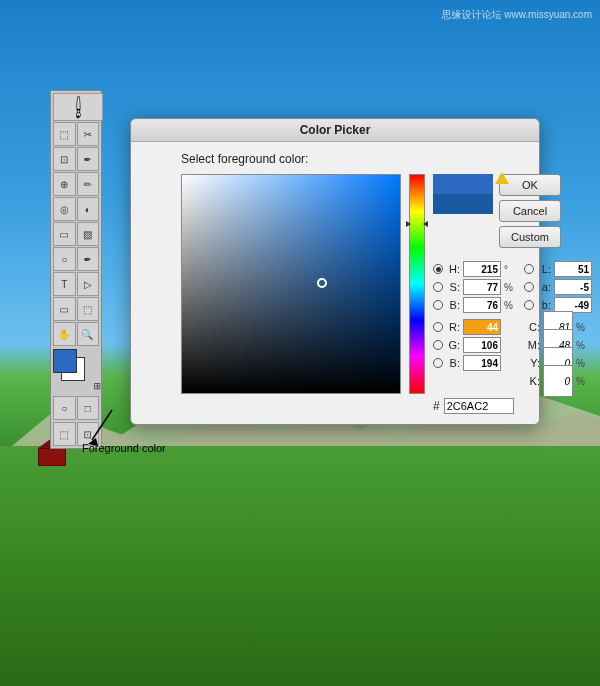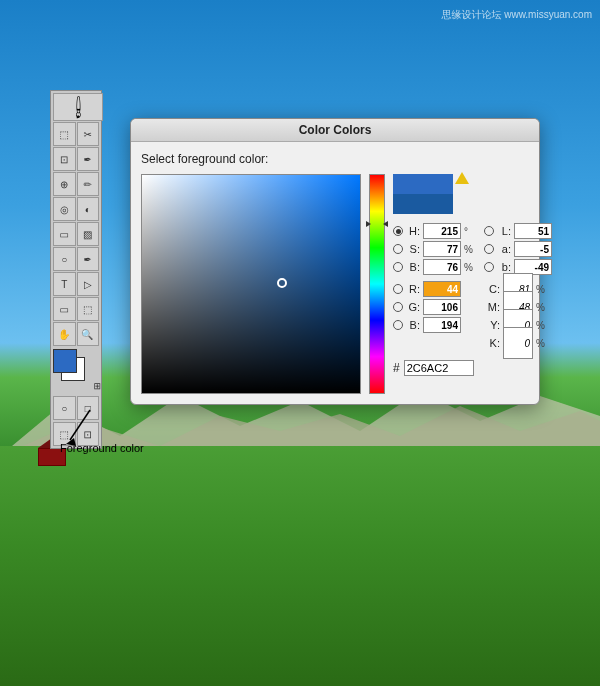--- a/index.html
+++ b/index.html
@@ -135,20 +135,21 @@
       border-radius: 6px 6px 0 0;
       padding: 4px 8px;
       text-align: center;
       font-size: 12px;
       font-weight: bold;
       color: #222;
     }
 
     .dialog-body {
       padding: 10px;
+      margin-left: 40px;
     }
 
     .dialog-label {
       font-size: 12px;
       color: #222;
       margin-bottom: 8px;
     }
 
     
     .dialog-main {
@@ -468,30 +469,30 @@
   <div style="display:flex;gap:1px;margin-top:2px;">
     <div class="tool-btn">○</div>
     <div class="tool-btn">□</div>
   </div>
   <div style="display:flex;gap:1px;margin-top:1px;">
     <div class="tool-btn">⬚</div>
     <div class="tool-btn">⊡</div>
   </div>
 </div>
 
-<div style="position:absolute;top:400px;left:60px;z-index:15;text-decoration:underline;">
+<div style="position:absolute;top:400px;left:82px;z-index:15;text-decoration:underline;">
   <svg width="60" height="50" viewBox="0 0 60 50">
     <line x1="30" y1="10" x2="10" y2="40" stroke="black" stroke-width="1.5"></line>
     <polygon points="6,44 14,38 16,46" fill="black"></polygon>
   </svg>
   <span style="position:absolute;top:42px;left:0;font-size:11px;color:#000;white-space:nowrap;font-family:Arial;">Foreground color</span>
 </div>
 
 <div class="dialog">
-  <div class="dialog-titlebar">Color Colors</div>
+  <div class="dialog-titlebar">Color Picker</div>
   <div class="dialog-body">
     <div class="dialog-label">Select foreground color:</div>
 
     <div class="dialog-main">
 
       <div class="color-field">
         <div class="color-field-dark"></div>
         <div class="color-field-cursor"></div>
       </div>
 
@@ -505,20 +506,25 @@
 
         <div style="display:flex;gap:6px;align-items:flex-start;">
 
           <div style="position:relative;">
 
             <div style="position:absolute;top:-2px;right:-16px;width:0;height:0;border-left:7px solid transparent;border-right:7px solid transparent;border-bottom:12px solid #e8c010;"></div>
             <div class="color-preview-new"></div>
             <div class="color-preview-old"></div>
           </div>
 
+          <div class="btn-group">
+            <button class="btn">OK</button>
+            <button class="btn">Cancel</button>
+            <button class="btn">Custom</button>
+          </div>
         </div>
 
         <div style="display:flex;gap:8px;margin-top:4px;">
 
           <div>
 
             <div class="value-row">
               <div class="radio-dot active"></div>
               <span class="value-label">H:</span>
               <input class="value-input" type="text" value="215" style="">

